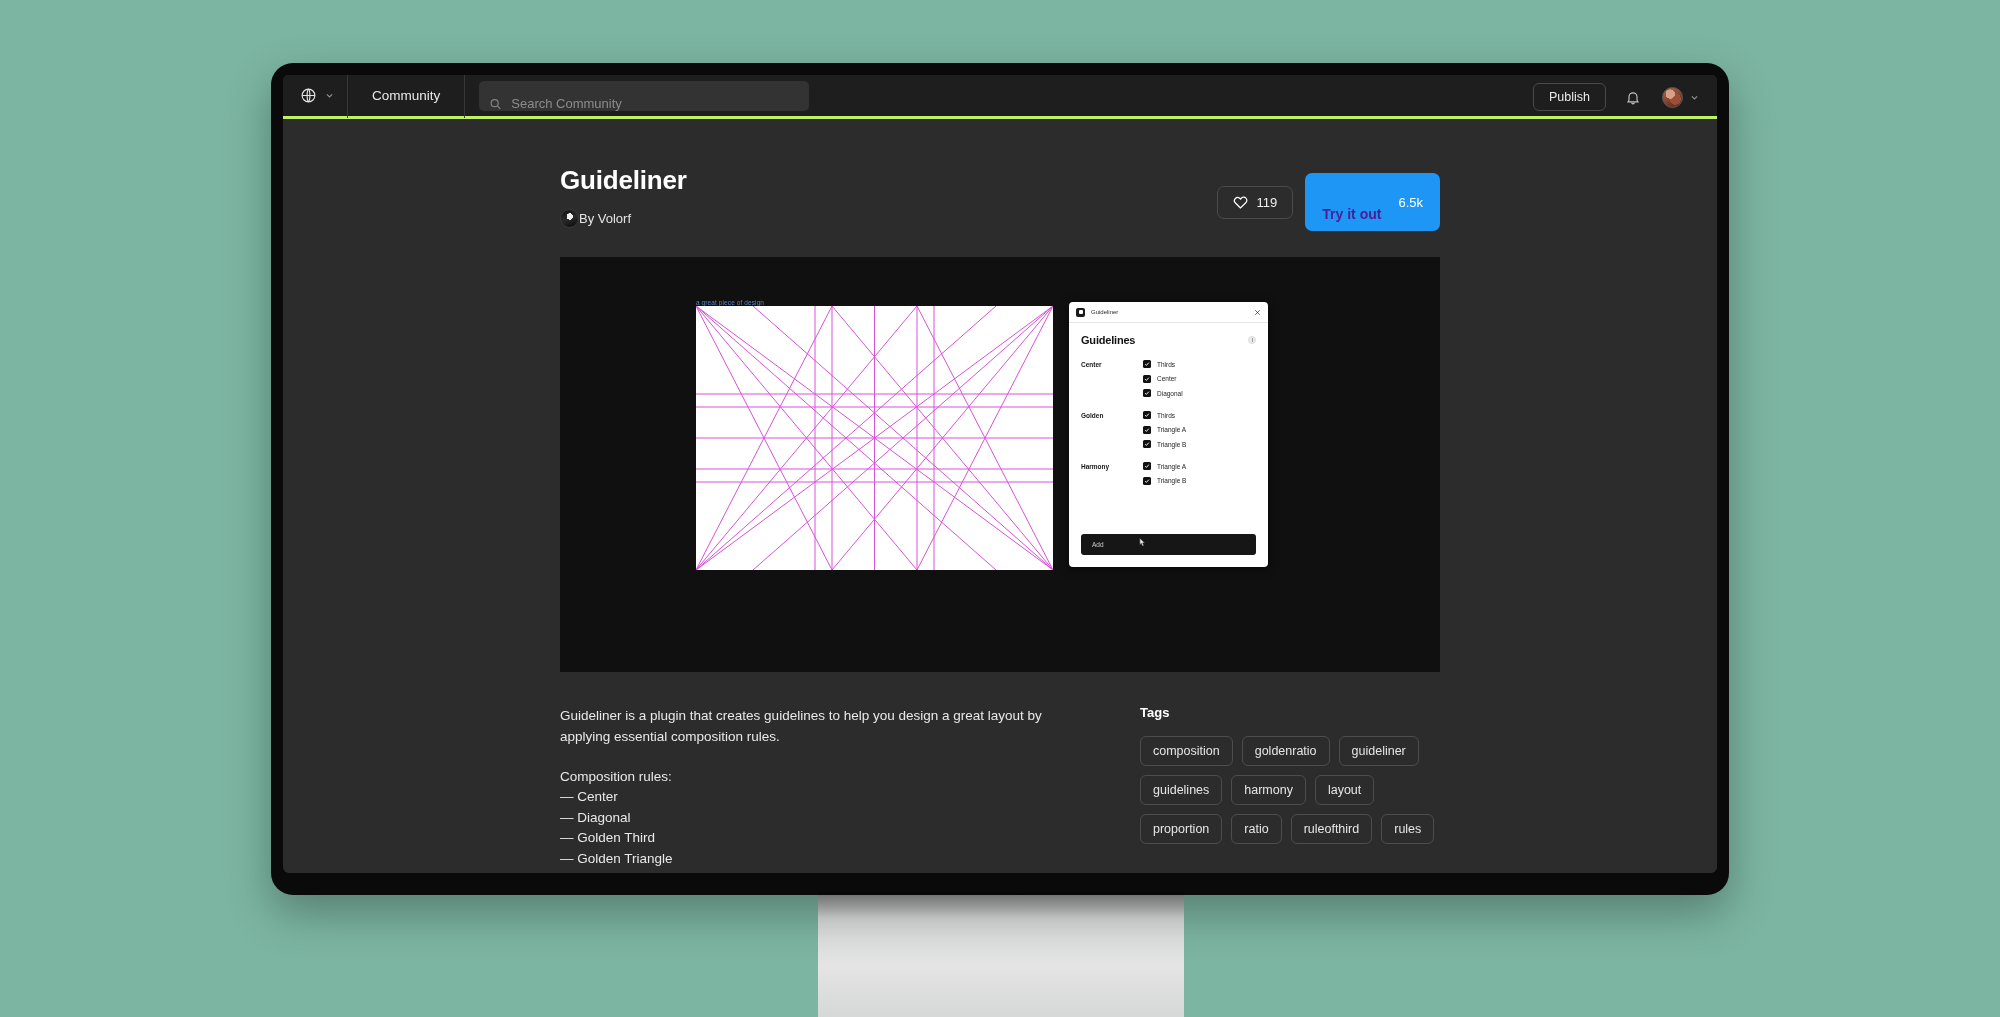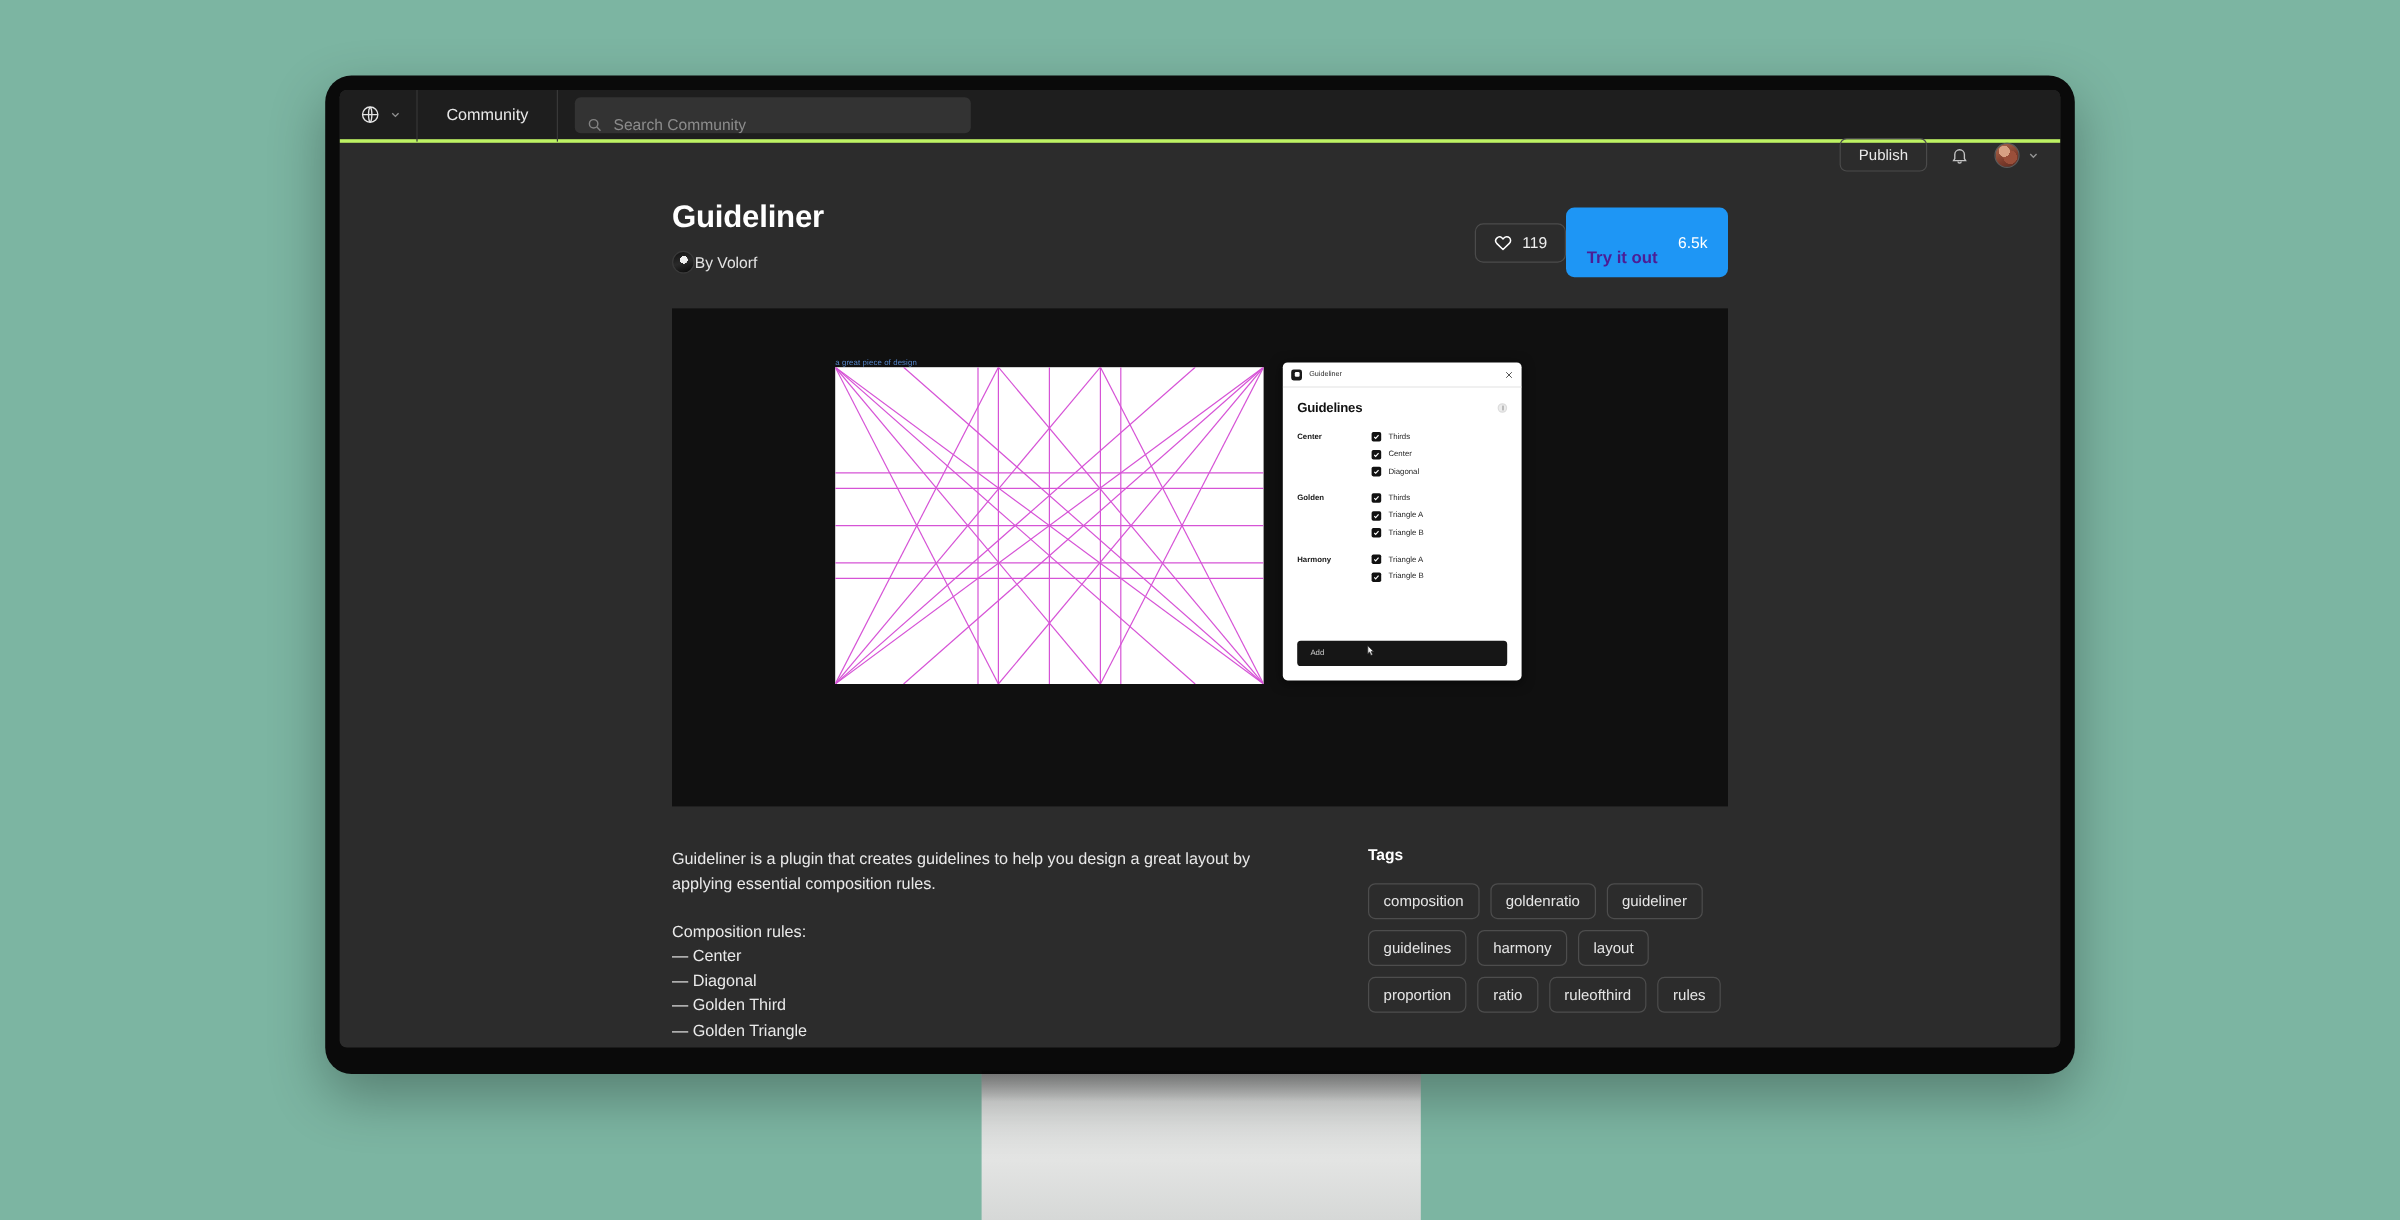--- a/index.html
+++ b/index.html
@@ -85,21 +85,21 @@
   #search-input {
     border: 0; outline: 0; background: transparent;
     color: #d6d6d6; font-size: 13px;
     font-family: "Liberation Sans", sans-serif;
     width: 100%;
   }
   #search-input::placeholder { color: #8c8c8c; }
 
   #tb-right {
     position: absolute; right: 0; top: 0;
-    height: 44px; display: flex; align-items: center; margin-top: 32px;
+    height: 44px; display: flex; align-items: center;
   }
   #publish-btn {
     font-size: 12.5px; color: #e9e9e9;
     border: 1px solid #4a4a4a;
     border-radius: 6px;
     padding: 6px 15px;
     background: transparent;
     cursor: pointer;
     font-family: "Liberation Sans", sans-serif;
   }
@@ -135,21 +135,21 @@
   }
   #author-avatar {
     width: 19px; height: 19px; border-radius: 50%;
     background: radial-gradient(circle at 52% 38%, #efefef 0 23%, transparent 24%),
                 linear-gradient(160deg,#111 0%, #2a2a2a 50%, #070707 100%);
     border: 1px solid #3a3a3a;
     flex: none;
   }
   #author-name { font-size: 13px; color: #e4e4e4; }
 
-  #actions { display: flex; align-items: center; margin-top: 8px; }
+  #actions { display: flex; align-items: center; gap: 12px; margin-top: 8px; }
   #like-btn {
     display: flex; align-items: center; gap: 9px;
     border: 1px solid #4b4b4b; border-radius: 7px;
     padding: 8px 15px;
     background: transparent;
     cursor: pointer;
   }
   .heart-icon { width: 15px; height: 14px; display: block; }
   #like-count { font-size: 13px; color: #efefef; }
   #try-btn {

